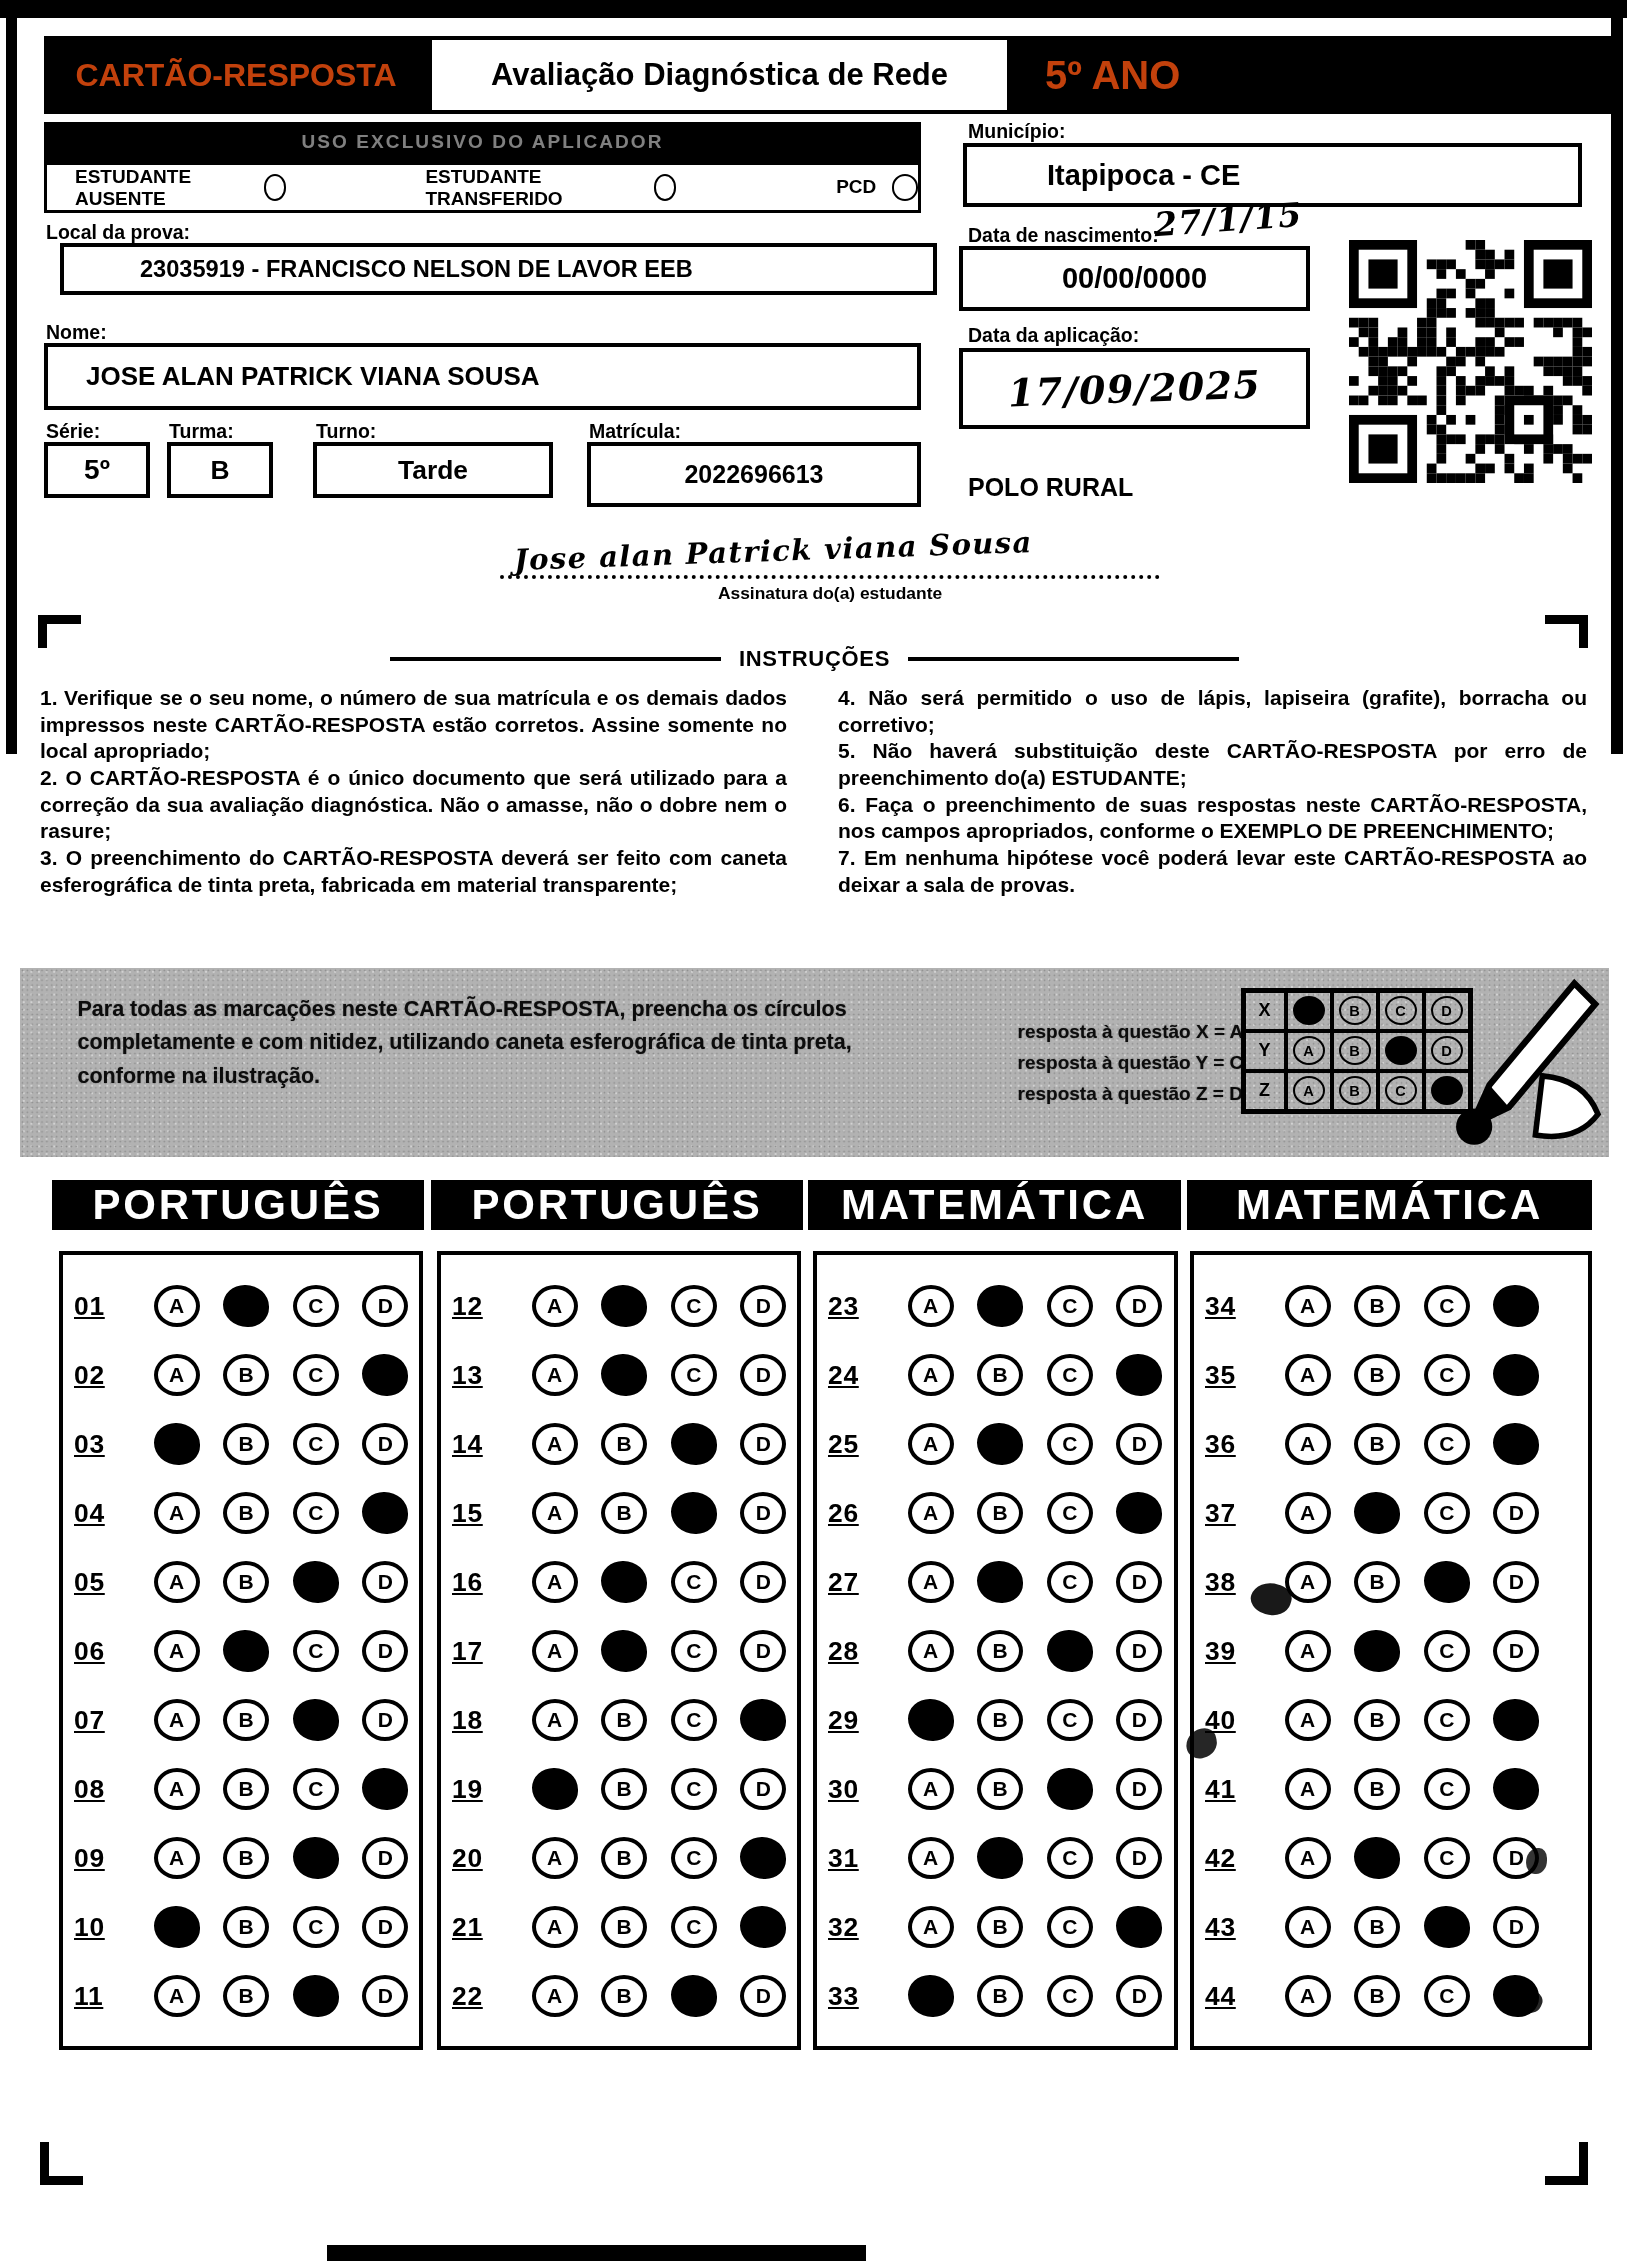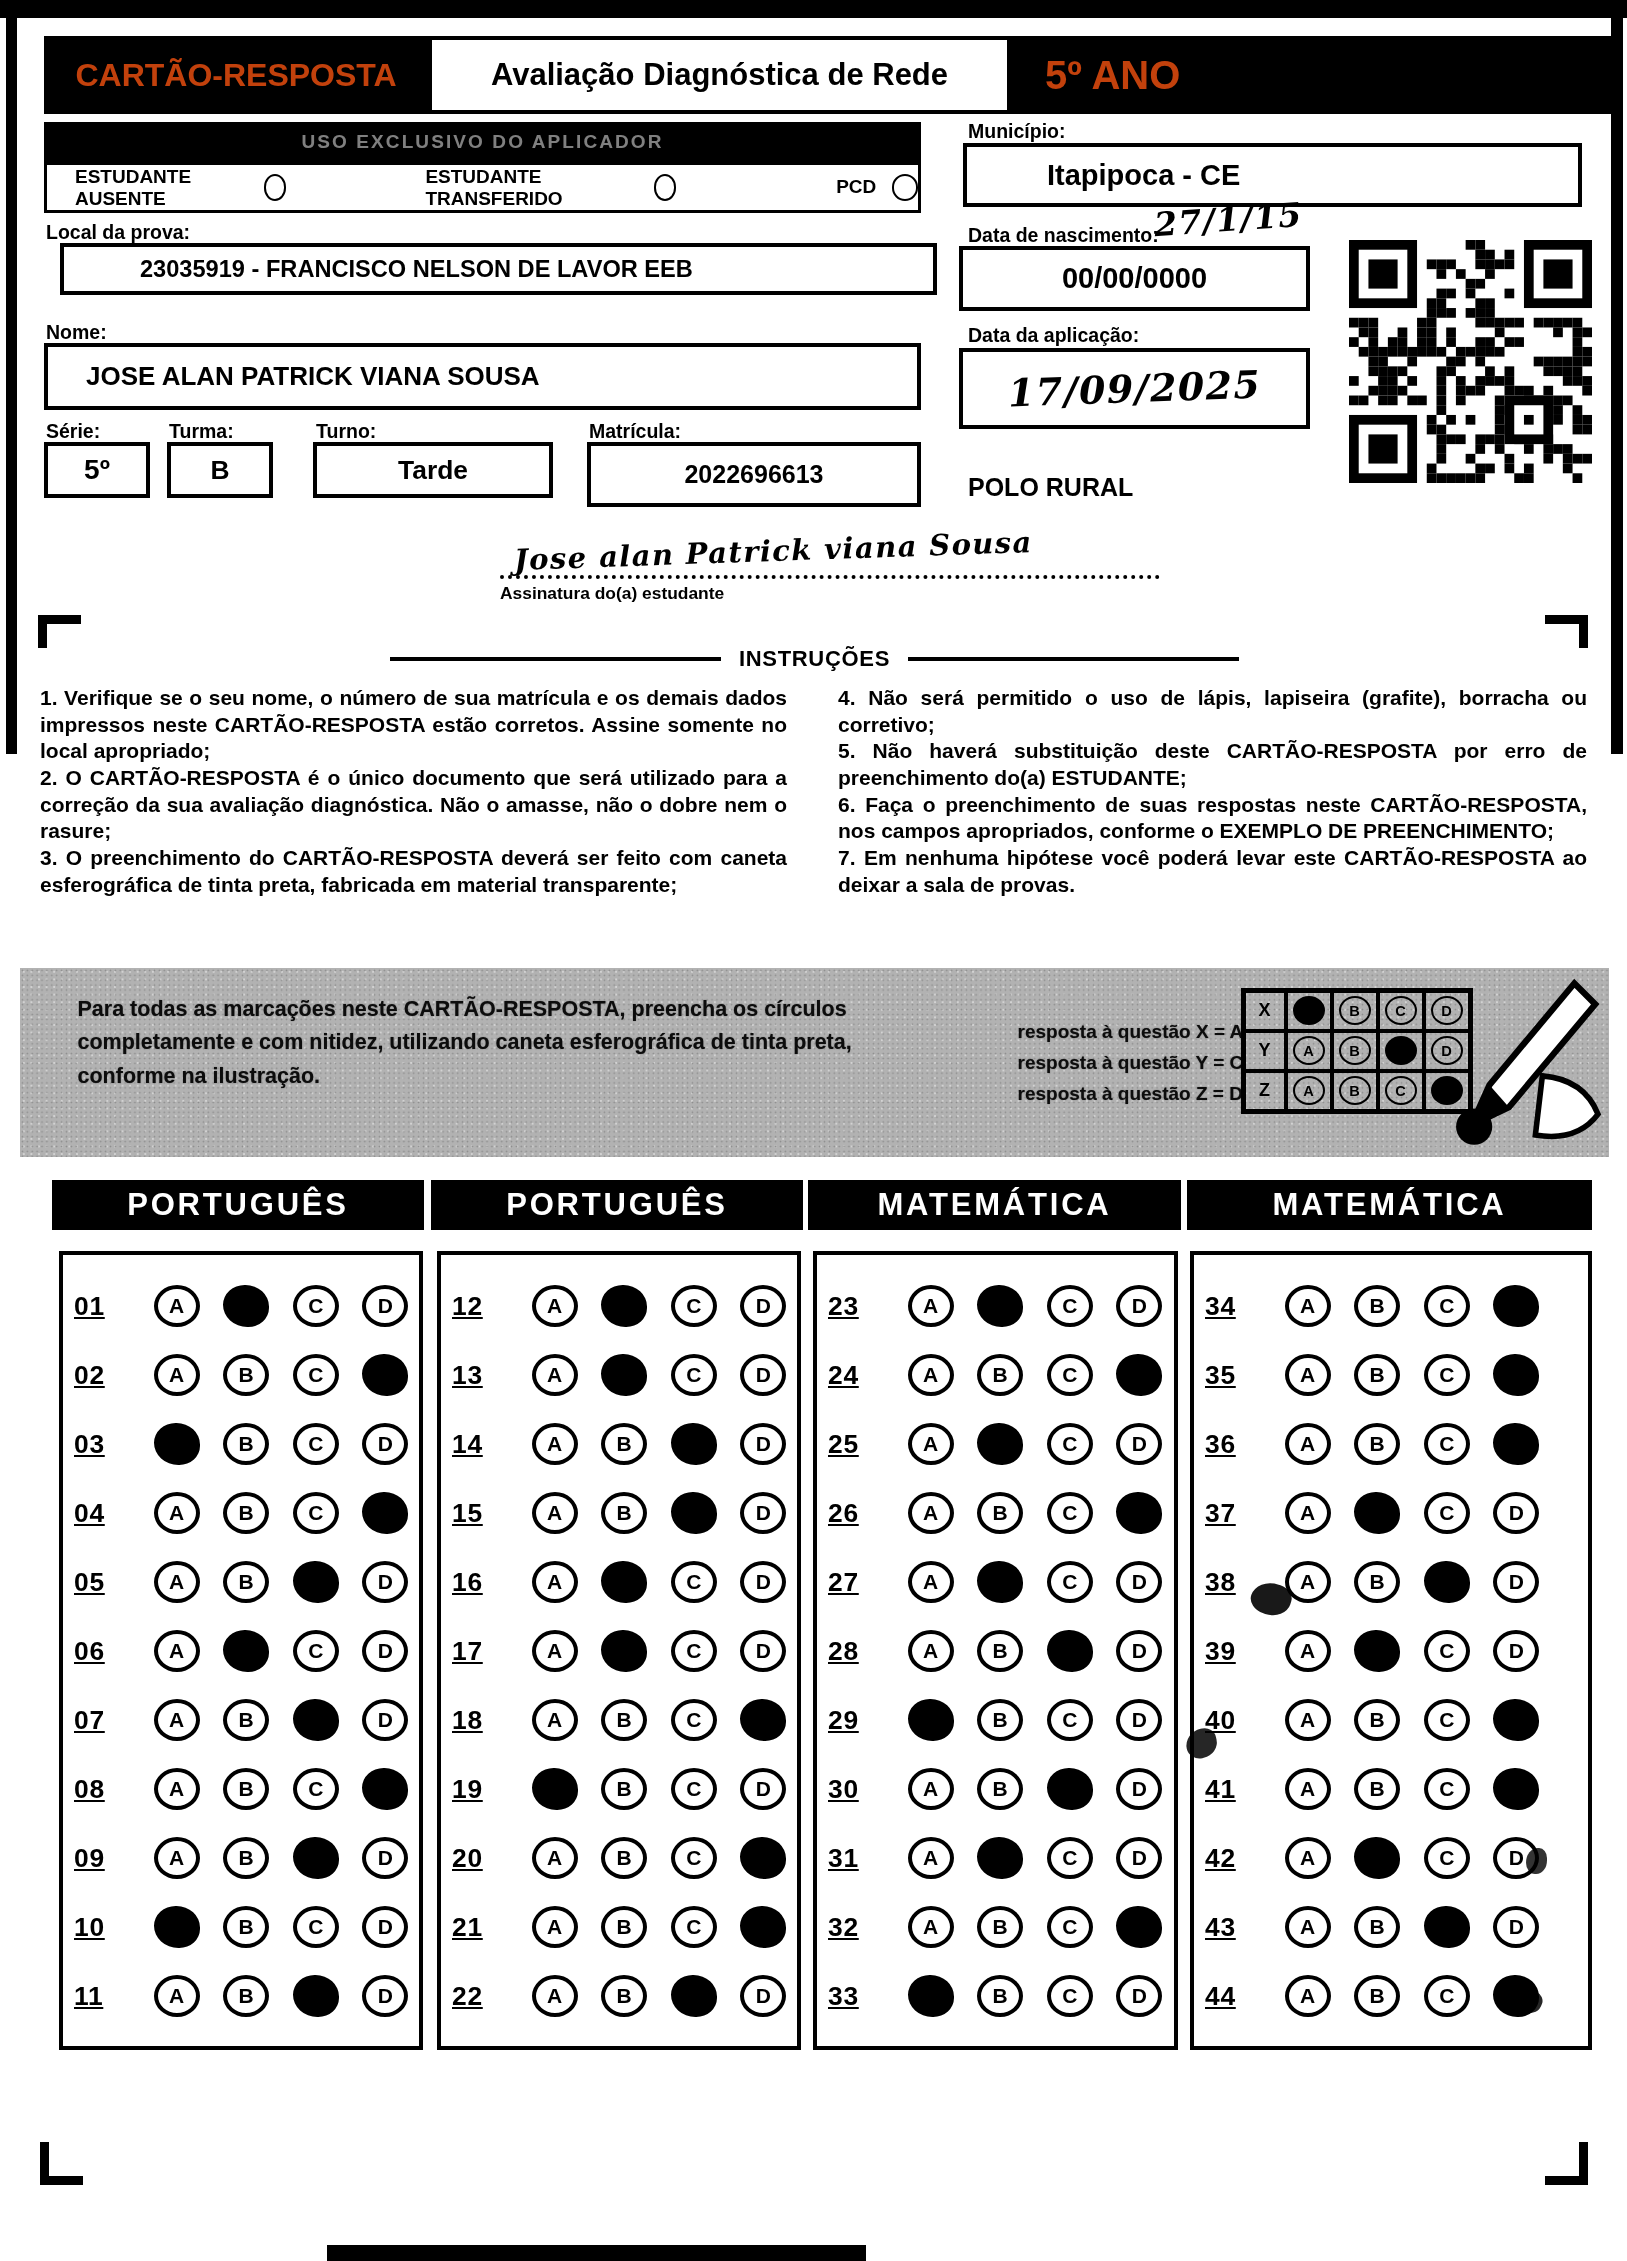--- a/index.html
+++ b/index.html
@@ -45,21 +45,21 @@
   .ex-grid{position:absolute;left:1221px;top:19.5px;border:3.5px solid #000;display:grid;
            grid-template-columns:42px 46px 46px 46px 46px;grid-auto-rows:40px;background:transparent;}
   .ex-cell{border:2.1px solid #000;display:flex;align-items:center;justify-content:center;box-sizing:border-box;}
   .ex-lab{font-weight:bold;font-size:18px;}
   .ex-bub{width:32px;height:29px;border:2.8px solid #000;border-radius:50%;box-sizing:border-box;
           display:flex;align-items:center;justify-content:center;font-size:14.6px;font-weight:bold;background:transparent;}
   .ex-bub.filled{background:#000;color:transparent;}
 
   
   .sec-hdr{position:absolute;height:50px;background:#000;color:#fff;display:flex;align-items:center;justify-content:center;
-           font-weight:bold;font-size:31px;letter-spacing:2.8px;}
+           font-weight:bold;font-size:42px;letter-spacing:2.8px;}
   .sec-box{position:absolute;top:1251px;height:799px;border:4.2px solid #000;background:#fff;box-sizing:border-box;
            padding-top:16.7px;padding-left:11px;}
   .q-row{display:flex;align-items:center;height:69px;gap:23.6px;}
   .q-num{width:56px;text-align:left;font-weight:bold;font-size:26.4px;letter-spacing:0.7px;flex:0 0 auto;text-decoration:underline;}
   .bub{width:46px;height:42px;border:4.2px solid #000;border-radius:50%;box-sizing:border-box;flex:0 0 auto;
        display:flex;align-items:center;justify-content:center;font-weight:bold;font-size:21px;background:#fff;cursor:pointer;}
   .bub.filled{background:#000;color:transparent;border-radius:48% 52% 46% 54%;}
 
   
   .corner{position:absolute;width:43px;height:33px;box-sizing:border-box;}
@@ -374,21 +374,21 @@
       <rect x="0" y="252" width="98" height="98" fill="#000"></rect>
       <rect x="14" y="266" width="70" height="70" fill="#fff"></rect>
       <rect x="28" y="280" width="42" height="42" fill="#000"></rect>
       <rect x="224" y="224" width="70" height="70" fill="#000"></rect>
       <rect x="238" y="238" width="42" height="42" fill="#fff"></rect>
       <rect x="252" y="252" width="14" height="14" fill="#000"></rect>
     </svg>
 
   <div class="abs hand" style="left:514px;top:534px;font-size:29px;transform:rotate(-2deg);white-space:nowrap;">Jose alan Patrick viana Sousa</div>
   <div class="dotline" style="left:500px;top:539px;width:660px;height:36px;"></div>
-  <div class="abs" style="left:500px;top:583px;width:660px;font-weight:bold;font-size:17.4px;">Assinatura do(a) estudante</div>
+  <div class="abs" style="left:500px;top:583px;width:660px;text-align:center;font-weight:bold;font-size:17.4px;">Assinatura do(a) estudante</div>
 
   <div class="corner tl" style="left:38px;top:615px;"></div>
   <div class="corner tr" style="left:1545px;top:615px;"></div>
 
   <div class="instr-title-row">
     <div class="instr-rule" style="margin-left:348px;"></div>
     <div class="instr-title">INSTRUÇÕES</div>
     <div class="instr-rule" style="margin-right:348px;"></div>
   </div>
   <div class="instr-col" style="left:40px;top:685px;width:747px;">1. Verifique se o seu nome, o número de sua matrícula e os demais dados impressos neste CARTÃO-RESPOSTA estão corretos. Assine somente no local apropriado;

